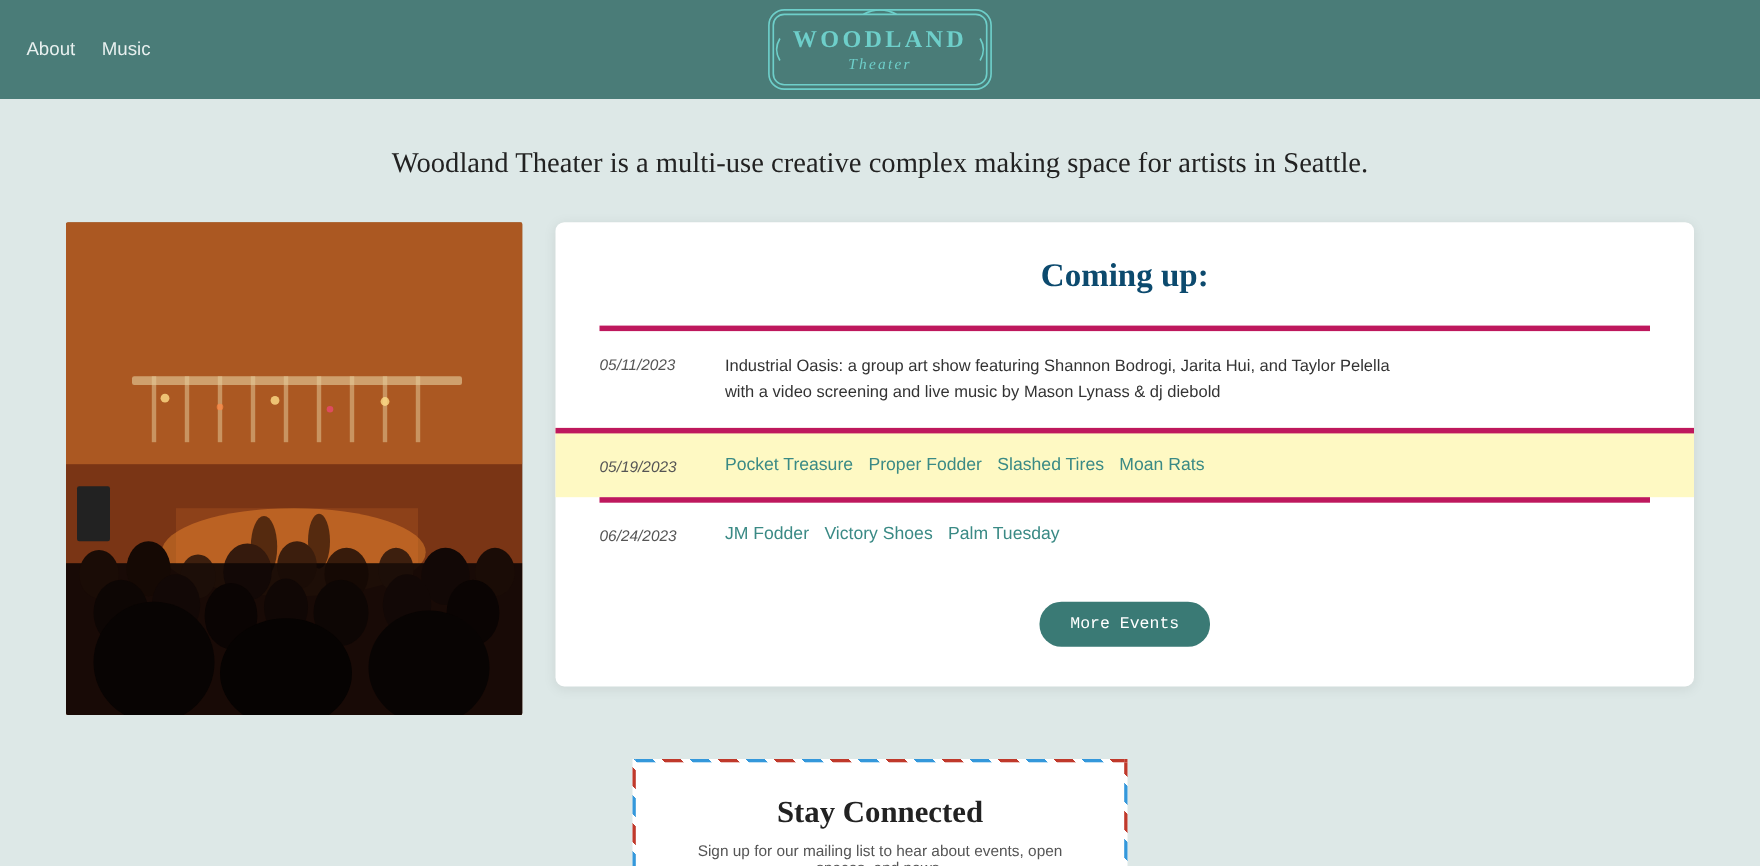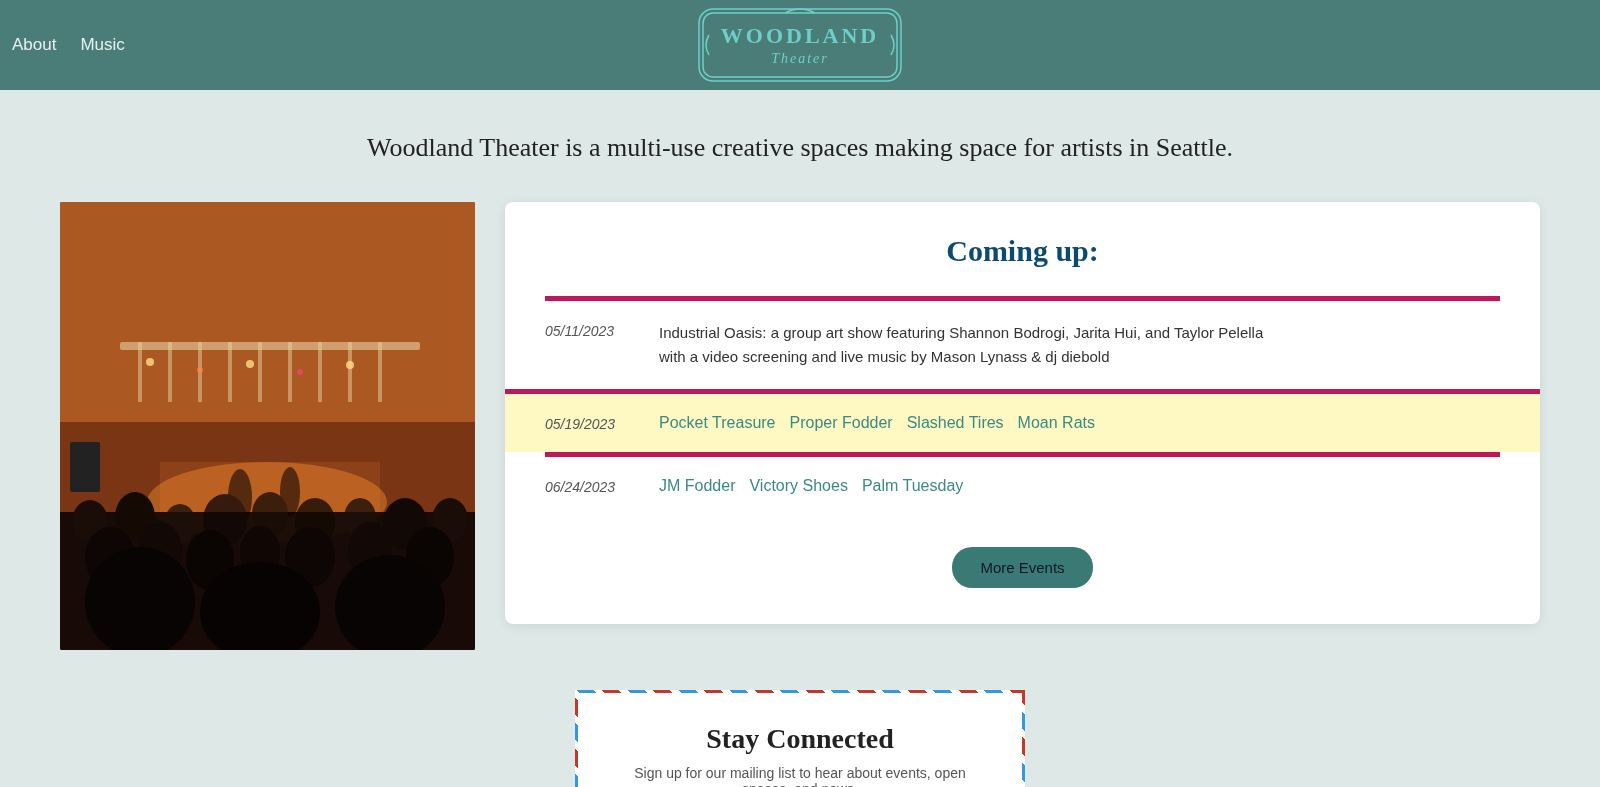--- a/index.html
+++ b/index.html
@@ -8,21 +8,21 @@
       background-color: #dde8e7;
       min-height: 787px;
       overflow-x: hidden;
     }
 
     
     nav {
       background-color: #4a7c78;
       display: flex;
       align-items: center;
-      padding: 0 12px;
+      padding: 0 24px;
       height: 90px;
       position: relative;
     }
     .nav-links {
       display: flex;
       gap: 24px;
       z-index: 2;
     }
     .nav-links a {
       color: #e8f0ef;
@@ -143,27 +143,27 @@
       margin: 0 -40px;
       padding: 20px 40px;
     }
 
     .more-events-wrap {
       text-align: center;
       margin-top: 32px;
     }
     .more-events-btn {
       background: #3a7a75;
-      color: #0f172a;
+      color: #ffffff;
       border: none;
       border-radius: 20px;
       padding: 12px 28px;
       font-size: 15px;
       cursor: pointer;
-      font-family: Liberation Sans, sans-serif;
+      font-family: Liberation Mono, monospace;
     }
 
     
     .stay-connected {
       margin-top: 40px;
       text-align: center;
     }
     .mail-envelope {
       border: 3px dashed transparent;
       border-image: repeating-linear-gradient(45deg, #c0392b 0px, #c0392b 12px, transparent 12px, transparent 18px, #3498db 18px, #3498db 30px, transparent 30px, transparent 36px) 3;
@@ -207,21 +207,21 @@
       <path d="M196 30 Q202 40 196 50" stroke="#6ecfca" stroke-width="1.5" fill="none"></path>
 
       <text x="105" y="38" text-anchor="middle" font-family="Georgia,serif" font-size="22" font-weight="bold" fill="#6ecfca" letter-spacing="3">WOODLAND</text>
 
       <text x="105" y="58" text-anchor="middle" font-family="Georgia,serif" font-size="14" font-style="italic" fill="#6ecfca" letter-spacing="2">Theater</text>
     </svg>
   </div>
 </nav>
 
 <main>
-  <p class="tagline">Woodland Theater is a multi-use creative spaces making space for artists in Seattle.</p>
+  <p class="tagline">Woodland Theater is a multi-use creative complex making space for artists in Seattle.</p>
 
   <div class="content-row">
 
     <div class="venue-photo">
       <div class="venue-photo-inner">
 
         <svg width="415" height="448" viewBox="0 0 415 448" xmlns="http://www.w3.org/2000/svg">
 
           <rect width="415" height="448" fill="#7a3515"></rect>
 

